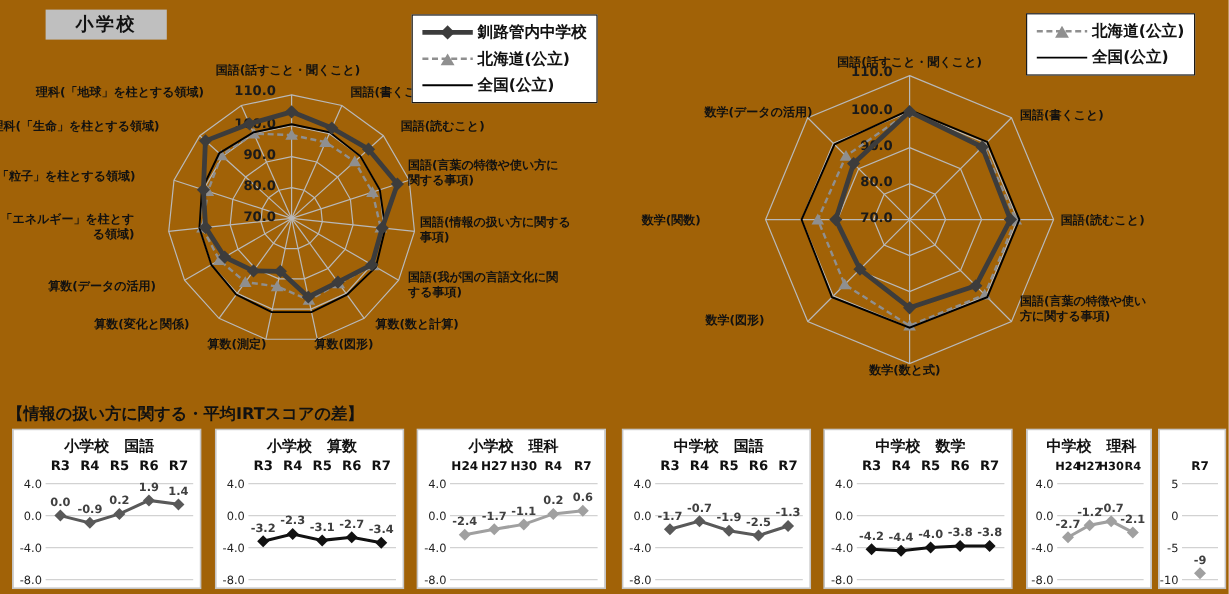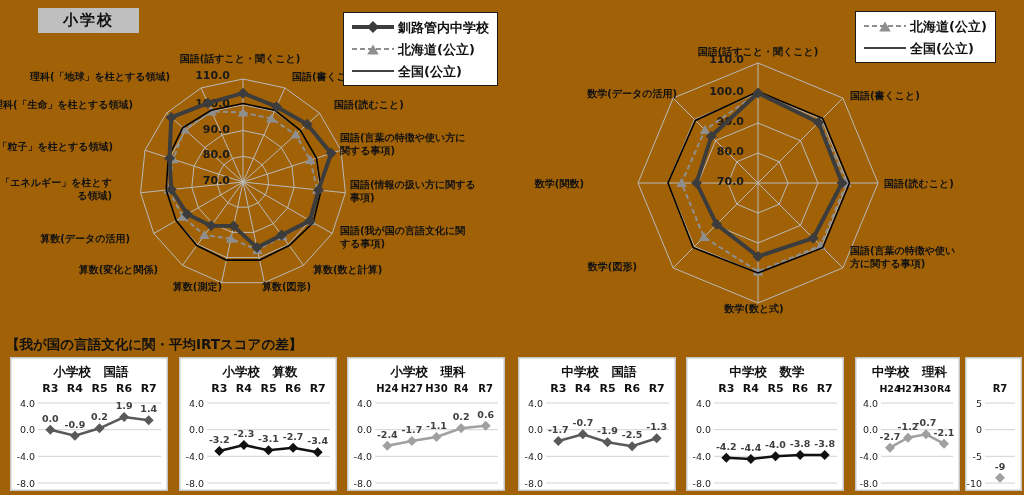--- a/index.html
+++ b/index.html
@@ -172,21 +172,21 @@
         <span class="legend-label">北海道(公立)</span>
       </div>
       <div class="legend-row">
         <svg width="48" height="18" style="position: static;">
           <line x1="2" y1="9" x2="44" y2="9" stroke="#000000" stroke-width="1.6"></line>
         </svg>
         <span class="legend-label">全国(公立)</span>
       </div>
     </div>
 
-  <div class="bottom-heading">【我が国の言語文化に関・平均IRTスコアの差】</div>
+  <div class="bottom-heading">【情報の扱い方に関する・平均IRTスコアの差】</div>
 
   <svg id="line-es-kokugo" width="158" height="134" style="left: 10px; top: 357px;">
       <rect x="0.75" y="0.75" width="156.5" height="132.5" fill="#fff" stroke="#c6c6c6" stroke-width="1.5"></rect>
       <text x="81" y="19" text-anchor="middle" font-size="12.5" font-weight="bold" fill="#111">小学校　国語</text>
       <line x1="28" y1="46.0" x2="151" y2="46.0" stroke="#d2d2d2" stroke-width="1"></line>
       <text x="25" y="49.5" text-anchor="end" font-size="9.5" fill="#222">4.0</text>
       <line x1="28" y1="72.7" x2="151" y2="72.7" stroke="#d2d2d2" stroke-width="1"></line>
       <text x="25" y="76.2" text-anchor="end" font-size="9.5" fill="#222">0.0</text>
       <line x1="28" y1="99.3" x2="151" y2="99.3" stroke="#d2d2d2" stroke-width="1"></line>
       <text x="25" y="102.8" text-anchor="end" font-size="9.5" fill="#222">-4.0</text>

